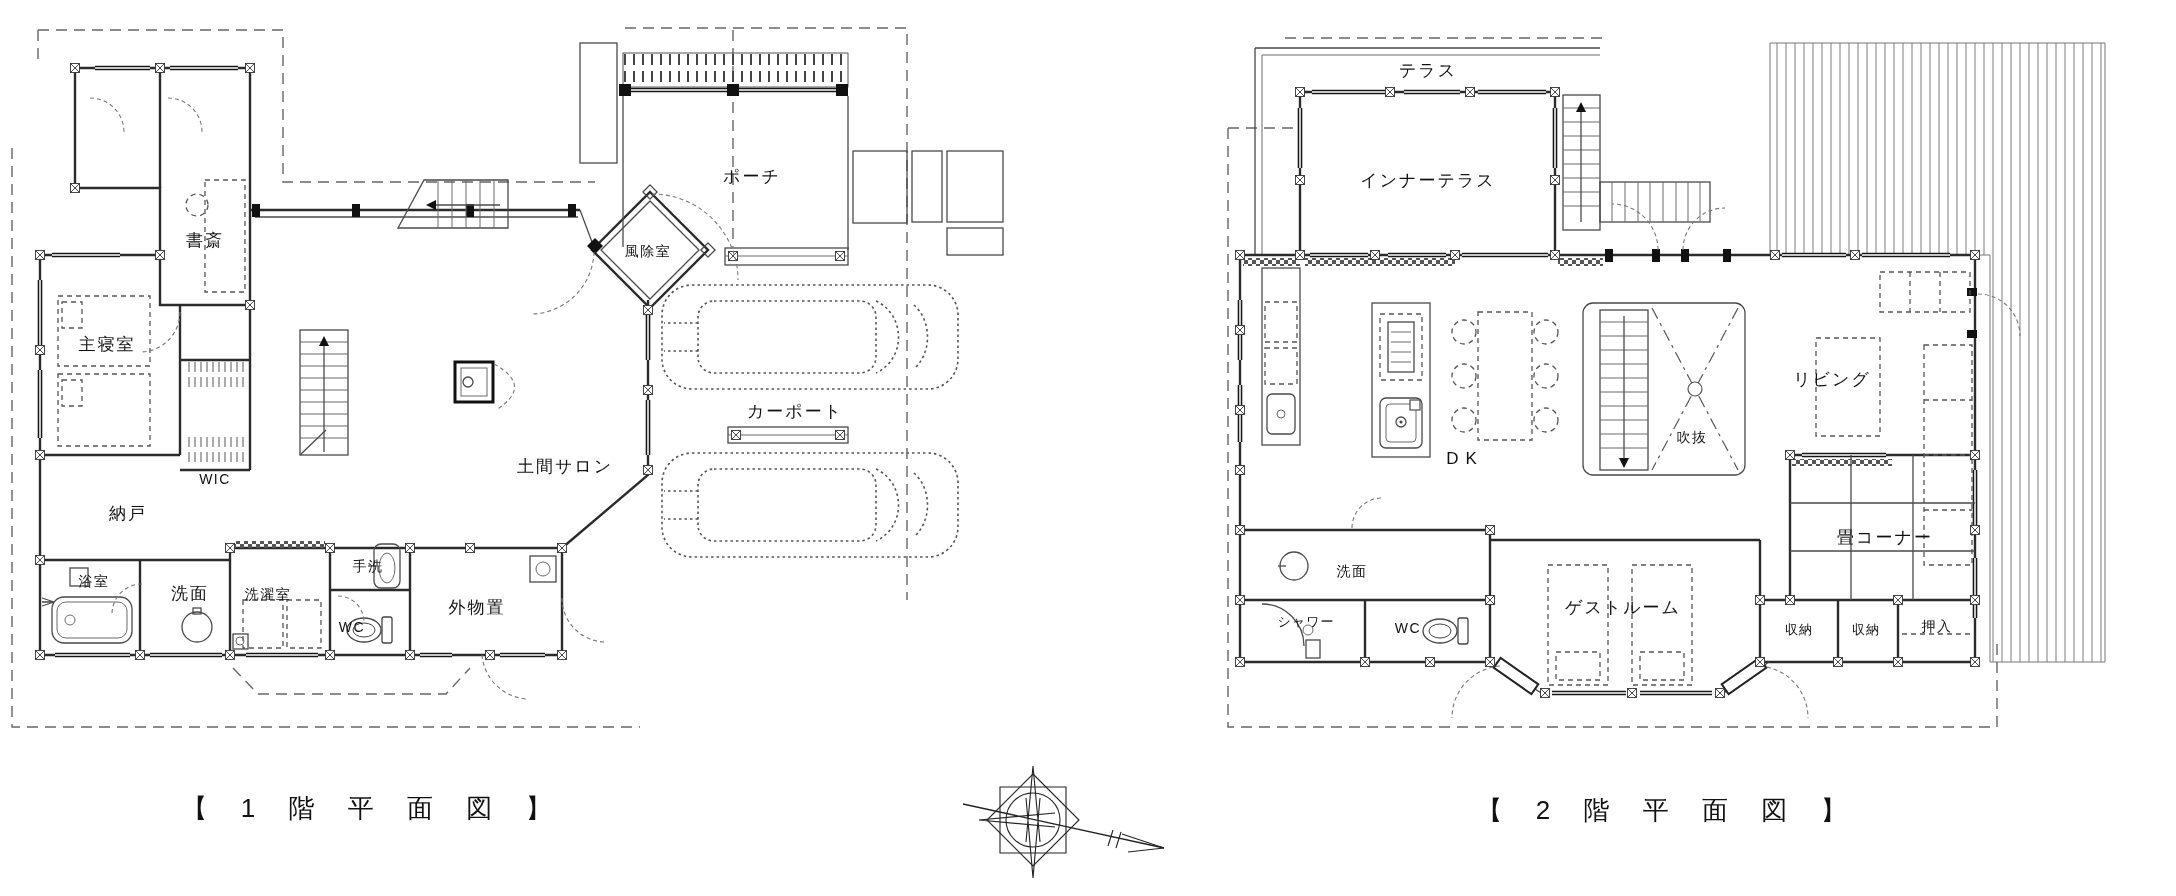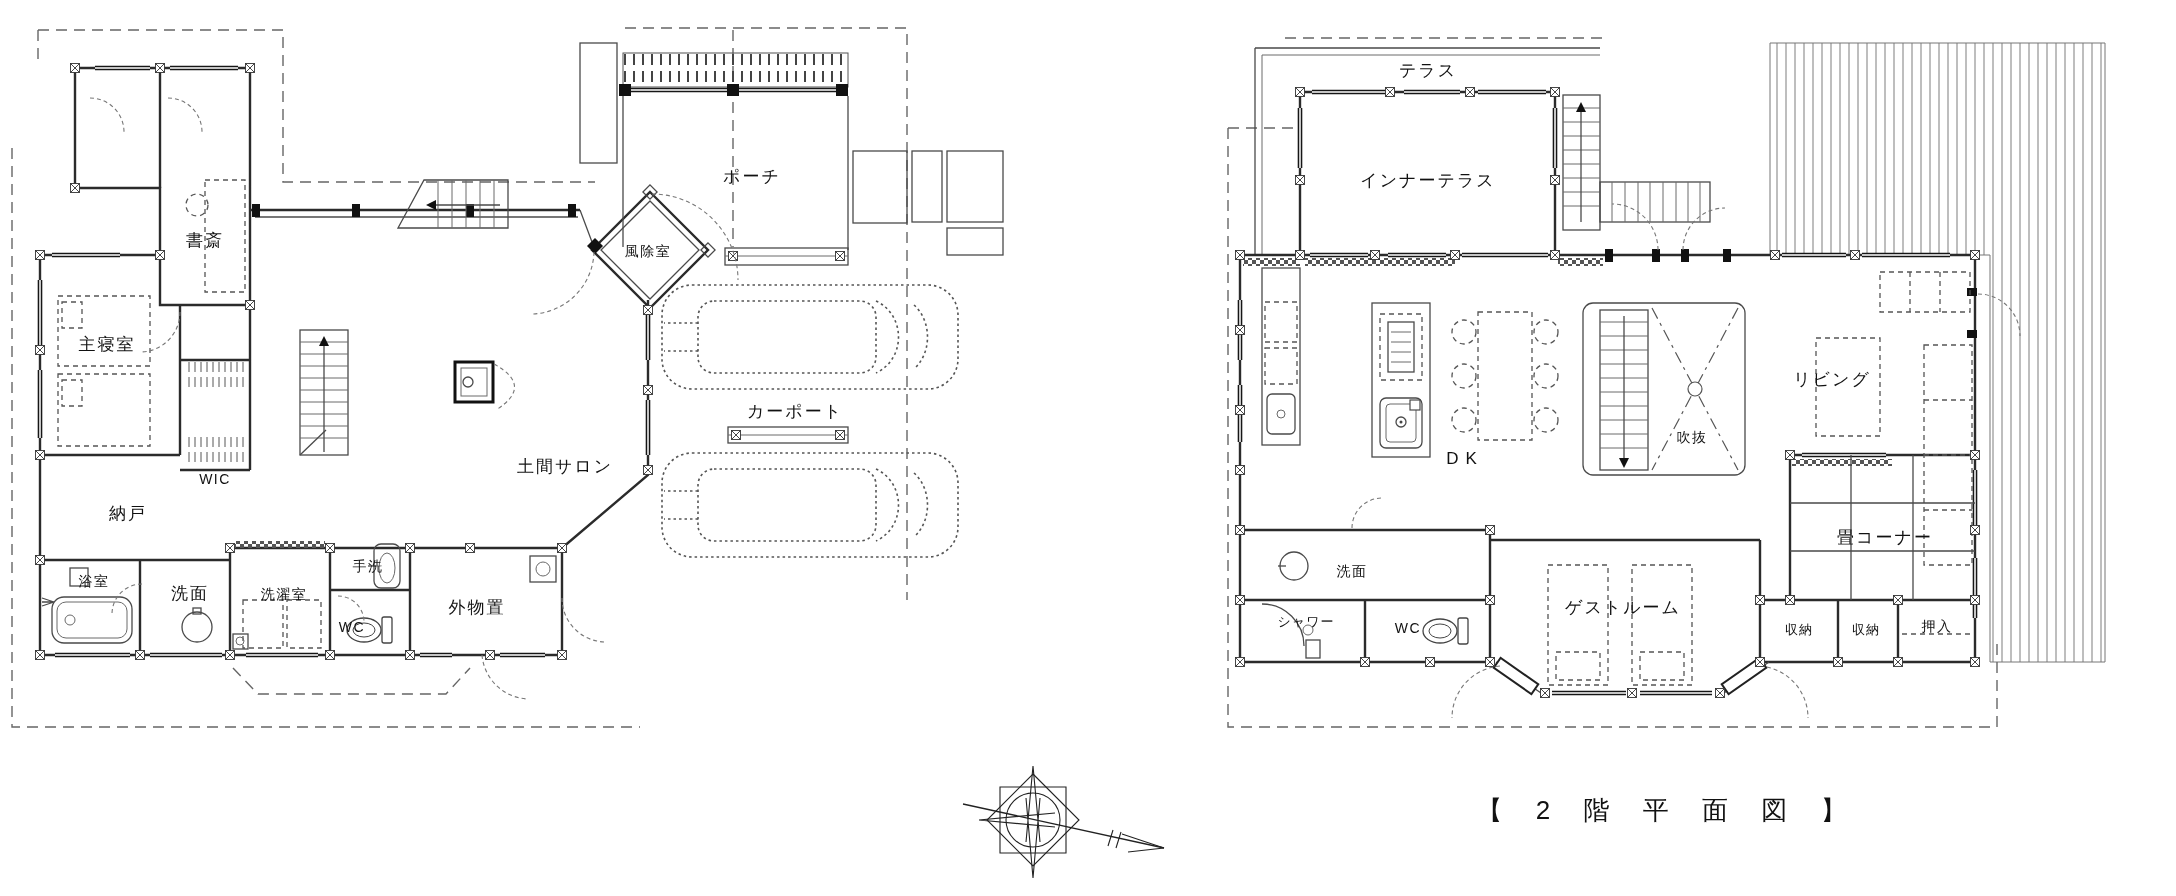--- a/index.html
+++ b/index.html
@@ -411,28 +411,29 @@
     <path d="M80,10 l-5,16 M88,12 l-5,16"></path>
   </g>
 </svg>
 
   <div class="lbl" style="left:205px;top:240px;text-align:center;">書斎</div>
   <div class="lbl" style="left:107px;top:344px;">主寝室</div>
   <div class="lbl sm" style="left:215px;top:440px;margin-top:39px;">WIC</div>
   <div class="lbl" style="left:128px;top:513px;">納戸</div>
   <div class="lbl sm" style="left:94px;top:581px;">浴室</div>
   <div class="lbl" style="left:190px;top:593px;">洗面</div>
-  <div class="lbl sm" style="left:284px;top:594px;">洗濯室</div>
+  <div class="lbl sm" style="left:268px;top:594px;">洗濯室</div>
   <div class="lbl sm" style="left:356px;top:566px;margin-left:12px;">手洗</div>
   <div class="lbl sm" style="left:352px;top:627px;">WC</div>
   <div class="lbl" style="left:477px;top:607px;">外物置</div>
   <div class="lbl" style="left:565px;top:418px;margin-top:48px;">土間サロン</div>
   <div class="lbl sm" style="left:648px;top:251px;">風除室</div>
   <div class="lbl" style="left:752px;top:176px;">ポーチ</div>
   <div class="lbl" style="left:795px;top:411px;">カーポート</div>
+  <div class="caption" style="left:373px;top:808px;">【 1 階 平 面 図 】</div>
 
   <div class="lbl" style="left:1428px;top:70px;">テラス</div>
   <div class="lbl" style="left:1428px;top:180px;">インナーテラス</div>
   <div class="lbl dk" style="left:1465px;top:458px;">DK</div>
   <div class="lbl sm" style="left:1692px;top:437px;">吹抜</div>
   <div class="lbl" style="left:1832px;top:379px;">リビング</div>
   <div class="lbl" style="left:1885px;top:537px;">畳コーナー</div>
   <div class="lbl sm" style="left:1352px;top:571px;">洗面</div>
   <div class="lbl xs" style="left:1306px;top:621px;">シャワー</div>
   <div class="lbl sm" style="left:1408px;top:628px;">WC</div>

